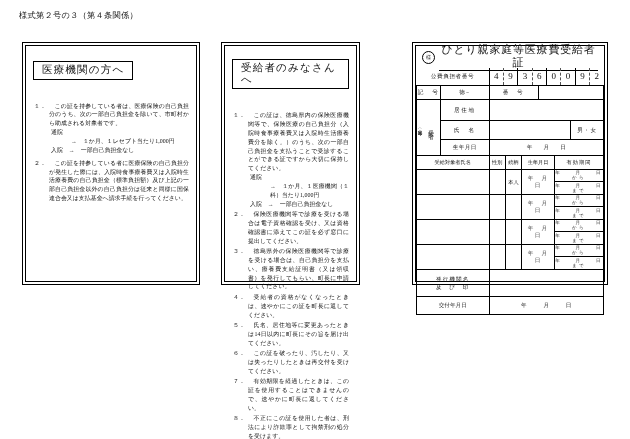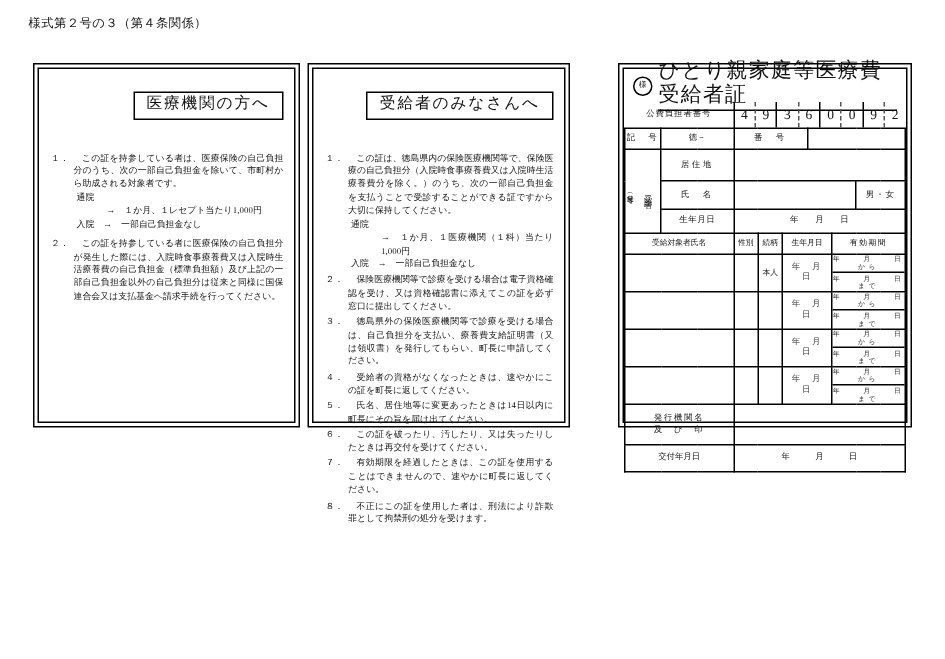--- a/index.html
+++ b/index.html
@@ -36,21 +36,21 @@
   .panel-inner {
     position: absolute;
     inset: 2px;
     border: 0.6px solid #000000;
     box-sizing: border-box;
     padding: 6px 7px 5px 7px;
   }
 
   
   .panel-title-wrap {
-    text-align: right;
+    text-align: left;
     margin-top: 7px;
     margin-bottom: 22px;
   }
   .panel-title {
     display: inline-block;
     border: 0.8px solid #000000;
     padding: 2px 8px 3px 8px;
     font-size: 10.5px;
     letter-spacing: 1.2px;
     line-height: 1.1;
@@ -89,21 +89,21 @@
   }
   .sub-line.arrow {
     padding-left: 22px;
   }
   .sub-line.arrow2 {
     padding-left: 2px;
   }
 
   
   #panel-institution { left: 22px;  top: 42px; width: 178px; height: 243px; }
-  #panel-recipient   { left: 205px; top: 42px; width: 175px; height: 243px; }
+  #panel-recipient   { left: 221px; top: 42px; width: 139px; height: 243px; }
 
   
   #panel-certificate {
     left: 412px;
     top: 42px;
     width: 196px;
     height: 243px;
   }
   #panel-certificate .panel-inner {
     padding: 0;
@@ -123,21 +123,22 @@
     height: 11px;
     border: 0.7px solid #000;
     border-radius: 50%;
     font-size: 5.2px;
     line-height: 10px;
     text-align: center;
     margin-right: 4px;
   }
   .cert-title-text {
     flex: 1 1 auto;
-    font-size: 14px;
+    text-align: center;
+    font-size: 11px;
     letter-spacing: 0.8px;
     border-bottom: 0.7px solid #000;
     padding-bottom: 2px;
     line-height: 1.1;
   }
 
   table.cert {
     width: 100%;
     border-collapse: collapse;
     table-layout: fixed;

